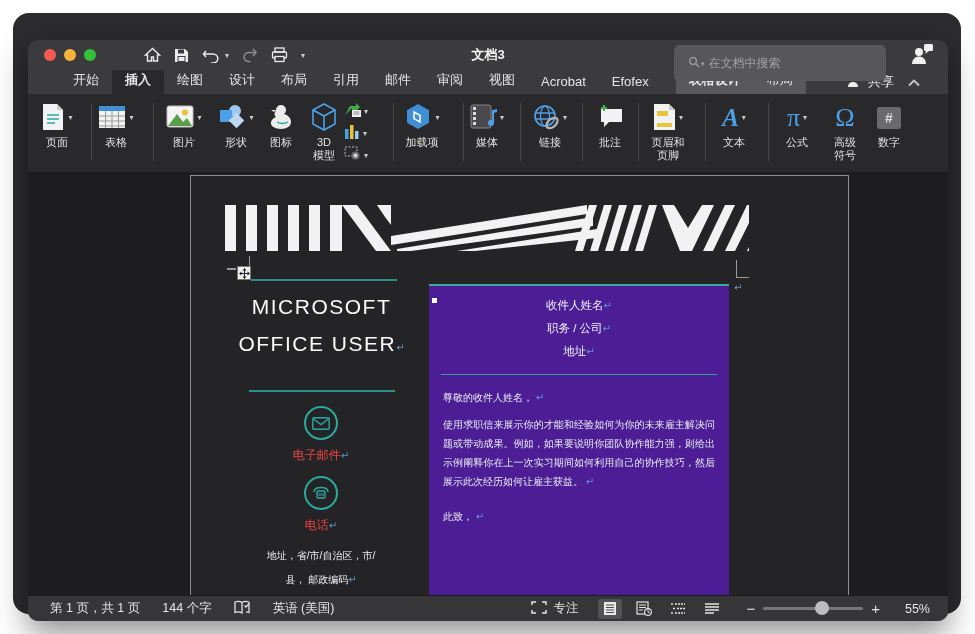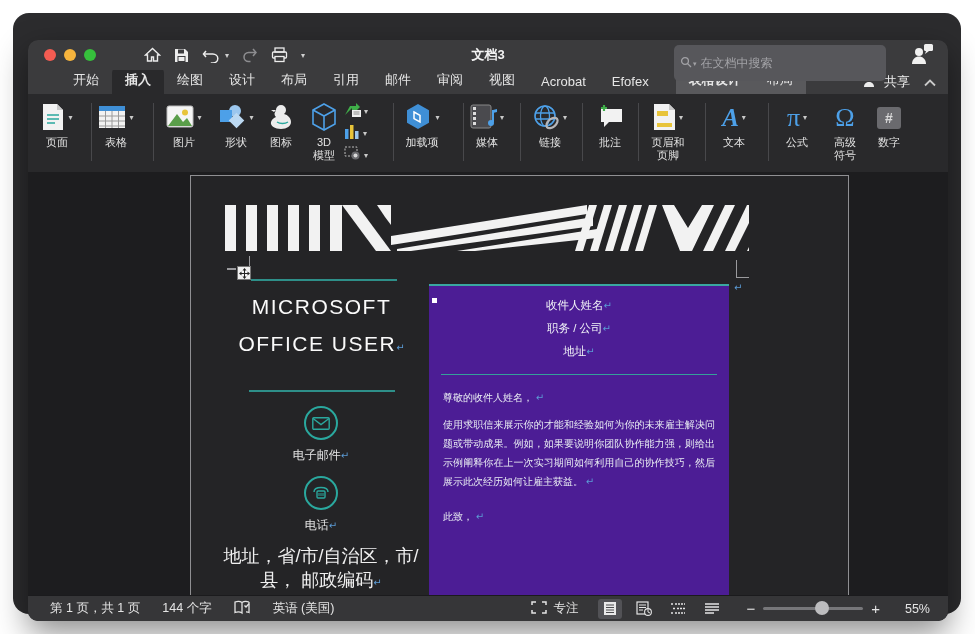--- a/index.html
+++ b/index.html
@@ -15,35 +15,35 @@
   .titlebar { position:relative; height:30px; background:#3b3b3d; display:flex; align-items:center; }
   .lights { display:flex; gap:8px; padding-left:16px; }
   .light { width:12px; height:12px; border-radius:50%; }
   .light.red { background:#f45c52; } .light.yellow { background:#f6b43d; } .light.green { background:#36c03c; }
   .tb-icons { display:flex; align-items:center; gap:13px; margin-left:48px; }
   .tb-icons svg { display:block; }
   .tb-caret { font-size:8px; color:#cfcfcf; margin-left:-8px; }
   .tb-title { position:absolute; left:0; right:0; text-align:center; color:#f2f2f2;
     font-weight:bold; font-size:13px; pointer-events:none; }
   .searchbox { position:absolute; right:62px; top:5px; width:212px; height:36px;
-    background:#57575b; border-radius:5px; display:flex; align-items:center; padding:0 6px; }
+    background:#57575b; border-radius:5px; display:flex; align-items:center; padding:0 14px; }
   .searchbox input { flex:1; background:transparent; border:0; outline:none; color:#dcdcdc;
     font-size:12px; font-family:inherit; }
   .searchbox input::placeholder { color:#a2a2a6; }
   .s-caret { font-size:7px; color:#a2a2a6; margin:2px 4px 0 1px; }
   .account { position:absolute; right:14px; top:4px; }
 
   
   .tabbar { height:24px; background:#3b3b3d; display:flex; align-items:flex-end;
     padding-left:32px; font-size:13px; color:#e6e6e6; }
   .tab { padding:4px 13px 5px; border-radius:6px 6px 0 0; cursor:default; white-space:nowrap; }
   .tab.selected { background:#29292b; font-weight:bold; }
   .ctx-pill { display:flex; margin-left:14px; background:#59595c; border-radius:7px 7px 0 0; }
   .ctx-pill .tab:first-child { font-weight:bold; }
-  .tab-right { margin-left:auto; display:flex; align-items:center; gap:14px; padding:0 12px 3px 0; }
+  .tab-right { margin-left:auto; display:flex; align-items:center; gap:14px; padding:0 28px 3px 0; }
   .share { display:flex; align-items:center; gap:5px; color:#ececec; font-size:13px; }
 
   
   .ribbon { position:relative; height:78px; background:#29292b; }
   .rdiv { position:absolute; top:9px; width:1px; height:58px; background:#48484b; }
   .rbtn { position:absolute; top:5px; text-align:center; color:#e2e2e2; font-size:11px; }
   .ricon { height:37px; display:flex; align-items:center; justify-content:center; gap:3px; }
   .rlabel { line-height:13px; }
   .dd::after { content:"▾"; font-size:8px; color:#c9c9c9; }
   .stackbtn { position:absolute; display:flex; align-items:center; gap:3px; }
@@ -58,25 +58,25 @@
     background:#242426; border:1px solid #8f8f92; }
   .banner { position:absolute; left:34px; top:29px; width:524px; height:46px; }
   .cropmark { position:absolute; background:#9a9a9d; }
   .tealline { position:absolute; height:2px; background:#2e8f89; }
   .movehandle { position:absolute; left:46px; top:90px; width:14px; height:14px; background:#f0f0f0;
     border:1px solid #777; display:flex; align-items:center; justify-content:center; }
   .name-block { position:absolute; left:38px; top:112px; width:185px; text-align:center;
     color:#fafafa; font-size:21px; letter-spacing:1.5px; line-height:37px; }
   .pmark { color:#5b9bd5; font-size:10px; letter-spacing:0; }
   .pmark::after { content:"↵"; }
-  .contact { position:absolute; left:30px; width:200px; text-align:center; color:#e5e5e5; font-size:12px; }
+  .contact { position:absolute; left:30px; width:200px; text-align:center; color:#ef4444; font-size:12px; }
   .circle-ic { position:absolute; left:113px; width:34px; height:34px; border:2px solid #2aa89e;
     border-radius:50%; display:flex; align-items:center; justify-content:center; }
   .addr { position:absolute; left:22px; top:368px; width:216px; text-align:center; color:#f0f0f0;
-    font-size:18px; line-height:24px; }
+    font-size:10px; line-height:24px; }
 
   .textbox { position:absolute; left:238px; top:108px; width:300px; height:330px;
     background:#4c1d95; border-top:2px solid #3aa7a0; padding:8px 14px 0; }
   .tb-center { text-align:center; color:#f2f4f8; font-size:11.5px; line-height:23px; }
   .tb-rule { height:1px; background:#35a09a; margin:11px -2px 13px; }
   .tb-p { color:#e9edf3; font-size:10px; line-height:19px; margin-bottom:8px; text-align:justify; }
   .tb-p.nj { text-align:left; }
   .sel-handle { position:absolute; left:3px; top:12px; width:5px; height:5px; background:#fff; }
   .outer-pmark { position:absolute; left:543px; top:106px; }
 

